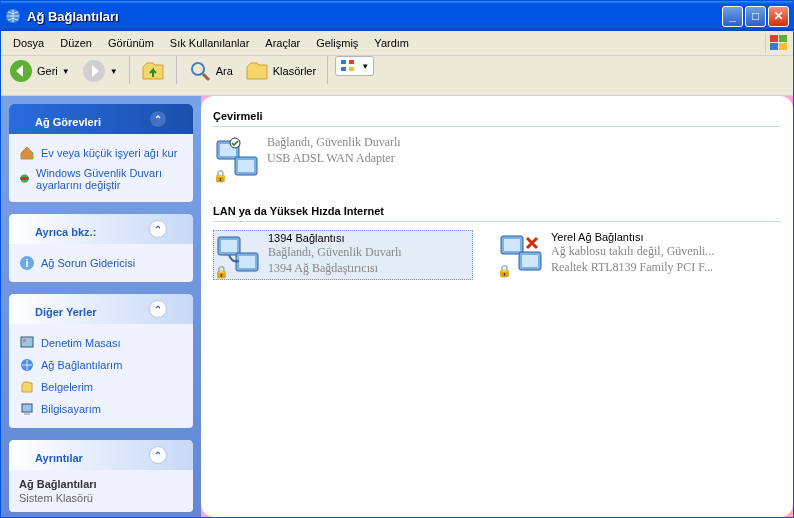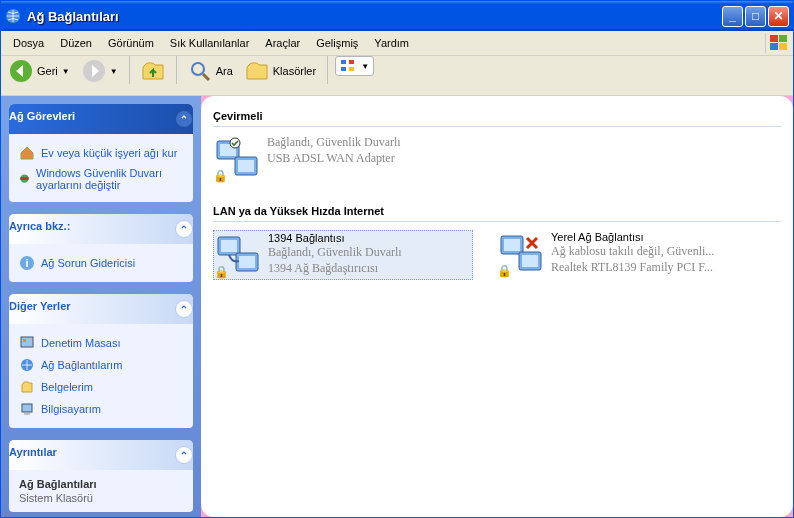--- a/index.html
+++ b/index.html
@@ -22,21 +22,21 @@
 .toolbar { height: 40px; background: #ece9d8; border-bottom: 1px solid #d4d0c8; display: flex; align-items: flex-start; padding: 0 4px; gap: 4px; }
 .tb-sep { width: 1px; height: 28px; background: #c0c0c0; margin: 0 3px; }
 .tb-btn { height: 30px; display: flex; align-items: center; padding: 0 4px; border-radius: 3px; cursor: default; gap: 4px; }
 .ico { width: 24px; height: 24px; display: inline-flex; align-items: center; justify-content: center; }
 .dropdown-arrow { font-size: 8px; color: #000; }
 
 .content { flex: 1; display: flex; overflow: hidden; }
 
 .sidebar { width: 200px; background: linear-gradient(to bottom, #7aa2e6, #6387d5); padding: 8px; overflow-y: auto; }
 .panel { background: #eff3ff; border-radius: 5px 5px 4px 4px; margin-bottom: 12px; overflow: hidden; }
-.panel-header { background: linear-gradient(to right, #fff, #c7d8f7); padding: 6px 0; display: flex; align-items: flex-start; justify-content: space-between; color: #215dc6; font-weight: bold; border-radius: 4px 4px 0 0;}
+.panel-header { background: linear-gradient(to right, #fff, #c7d8f7); padding: 6px 26px; display: flex; align-items: flex-end; justify-content: space-between; color: #215dc6; font-weight: bold; border-radius: 4px 4px 0 0;}
 .panel-header.primary { background: linear-gradient(to right, #2a6bdd, #1b4fab); color: #fff; }
 .panel-body { padding: 8px 10px; }
 .panel-link { display: flex; align-items: center; gap: 6px; padding: 3px 0; color: #215dc6; cursor: pointer; }
 .collapse-btn { width: 18px; height: 18px; border-radius: 50%; background: #fff; color: #3f71c8; display: flex; align-items: center; justify-content: center; font-size: 10px; border: 1px solid #b5c9e8; }
 .panel-header.primary .collapse-btn { background: #3f71c8; color: #fff; border-color:#244f99;}
 .detail-title { font-weight: bold; color: #333; }
 .detail-sub { color: #666; margin-top: 2px;}
 
 .main { flex: 1; background: #fff; padding: 10px 12px; overflow-y: auto; border-radius: 13px; }
 .group-header { font-weight: bold; font-size: 11px; padding: 4px 0; border-bottom: 1px solid #ccd9ea; margin-bottom: 8px;}

